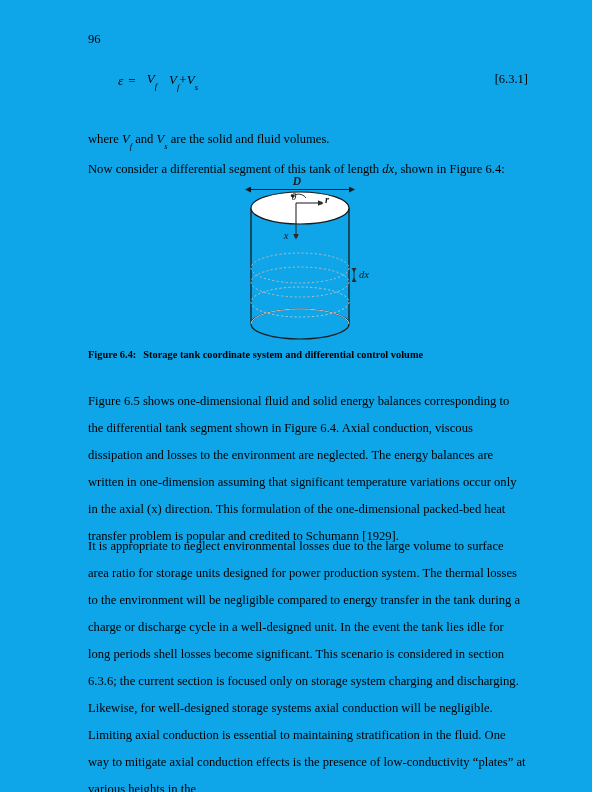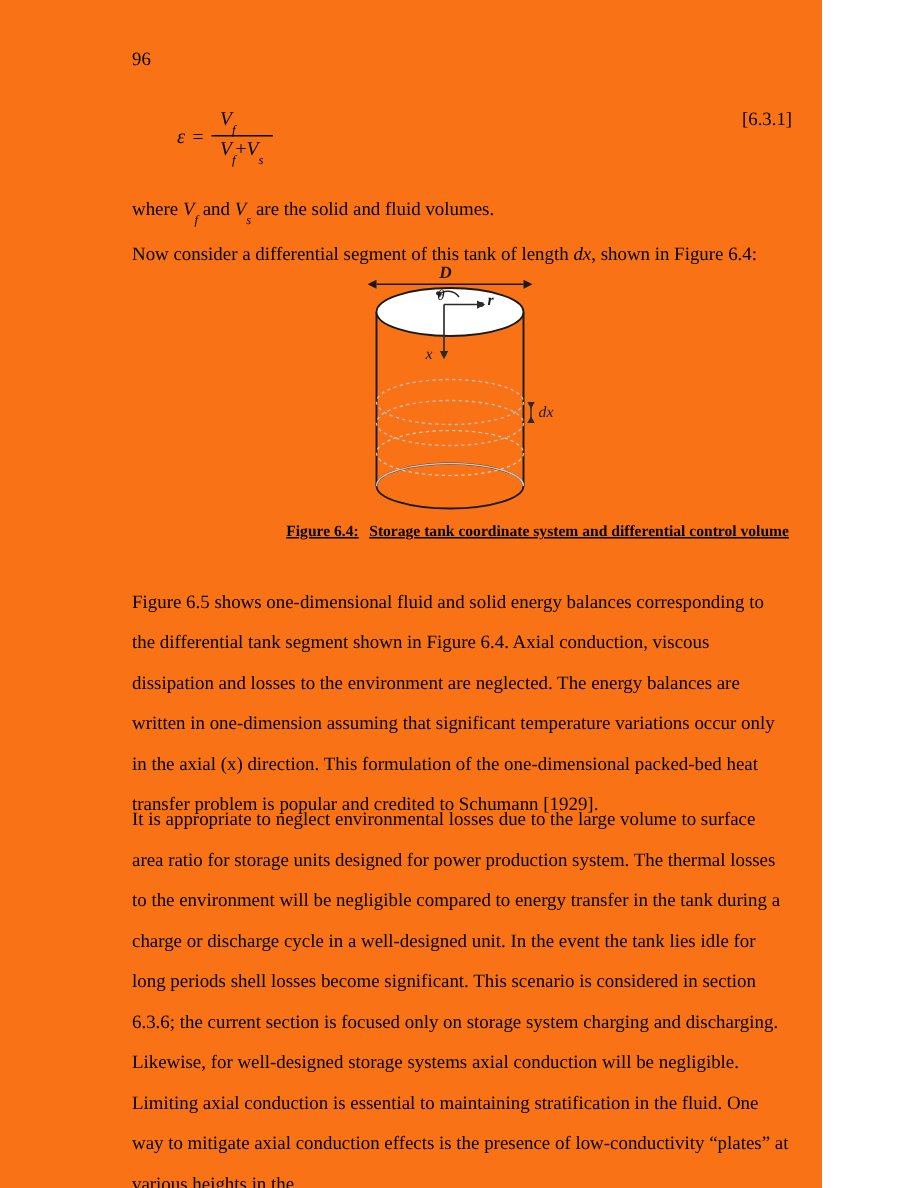--- a/index.html
+++ b/index.html
@@ -6,23 +6,23 @@
     margin: 0;
     padding: 0;
     background: #ffffff;
   }
   body {
     font-family: "Liberation Serif", "DejaVu Serif", serif;
     color: #000000;
   }
   .page {
     position: relative;
-    width: 548px;
+    width: 592px;
     height: 792px;
-    background: #f97316;
+    background: #0ea5e9;
     overflow: hidden;
   }
   .page-number {
     position: absolute;
     left: 88px;
     top: 33px;
     font-size: 12.5px;
     line-height: 1;
   }
 
@@ -41,21 +41,21 @@
     display: flex;
     align-items: center;
     font-size: 13px;
     font-style: italic;
     font-family: "Liberation Serif", "DejaVu Serif", serif;
   }
   .eq-eps { font-size: 13.5px; font-style: italic; }
   .eq-equals { margin: 0 5px 0 5px; font-style: normal; font-size: 13px; }
   .frac {
     display: inline-flex;
-    flex-direction: column;
+    flex-direction: row;
     vertical-align: middle;
     line-height: 1.15;
   }
   .frac .num {
     padding: 0 6px 1px 6px;
     font-size: 13px;
   }
   .frac .bar {
     width: 100%;
     height: 1px;
@@ -105,25 +105,24 @@
     width: 170px;
     height: 170px;
   }
   .figure svg { display: block; }
 
   .fig-caption {
     position: absolute;
     left: 88px;
     top: 349px;
     width: 438px;
-    text-align: right;
+    text-align: left;
     font-size: 10.4px;
     font-weight: bold;
     font-family: "Liberation Serif", "DejaVu Serif", serif;
-    text-decoration: underline;
   }
   .fig-caption .capgap { display: inline-block; width: 7px; }
 </style>
 </head>
 <body>
 
 <div class="page">
 
   <div class="page-number">96</div>
 

